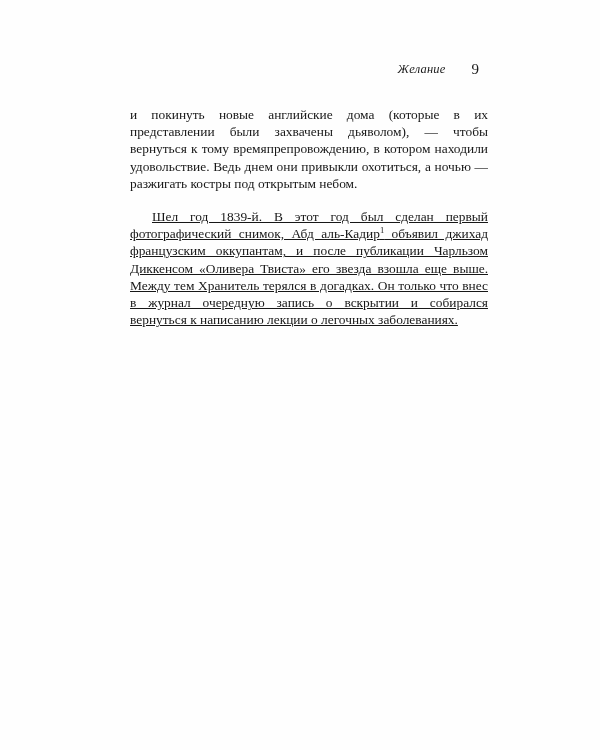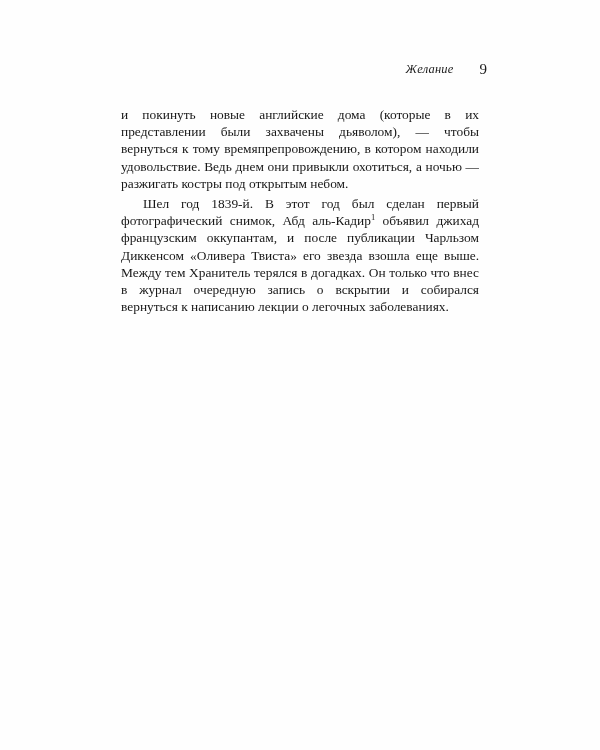--- a/index.html
+++ b/index.html
@@ -19,21 +19,21 @@
   .page {
     position: relative;
     width: 600px;
     height: 750px;
     box-sizing: border-box;
   }
 
   
   .running-head {
     position: absolute;
-    left: 129px;
+    left: 121px;
     top: 62px;
     width: 358px;
     text-align: right;
     white-space: nowrap;
     font-size: 12.5px;
     line-height: 1;
     color: #1a1a1a;
   }
   .running-head .title {
     font-style: italic;
@@ -43,36 +43,37 @@
   .running-head .folio {
     font-style: normal;
     font-size: 15px;
     margin-left: 26px;
     vertical-align: -1px;
   }
 
   
   .textblock {
     position: absolute;
-    left: 121px;
+    left: 130px;
     top: 106px;
     width: 358px;
   }
   .para {
     margin: 0;
     font-size: 13.4px;
     line-height: 17.2px;
     text-align: justify;
     text-justify: inter-word;
     hyphens: manual;
     -webkit-hyphens: manual;
     color: #171717;
   }
   .para + .para {
-    margin-top: 3px;
+    margin-top: 16px;
+    text-decoration: underline;
   }
   .para.indent {
     text-indent: 22px;
   }
   sup.fn-ref {
     font-size: 8.5px;
     vertical-align: 5px;
     line-height: 0;
   }
 

